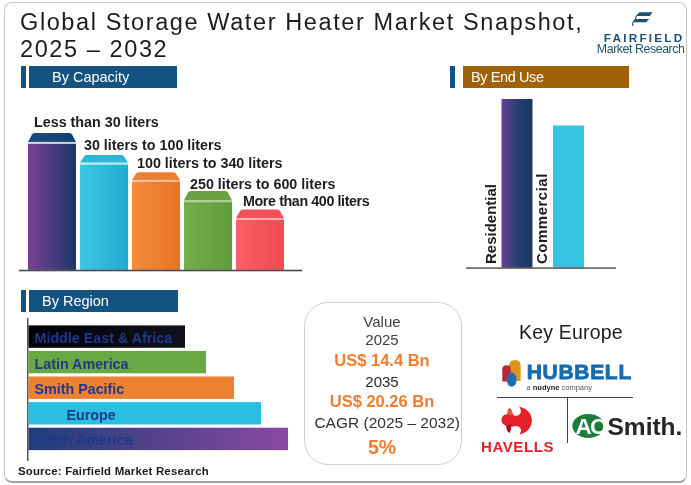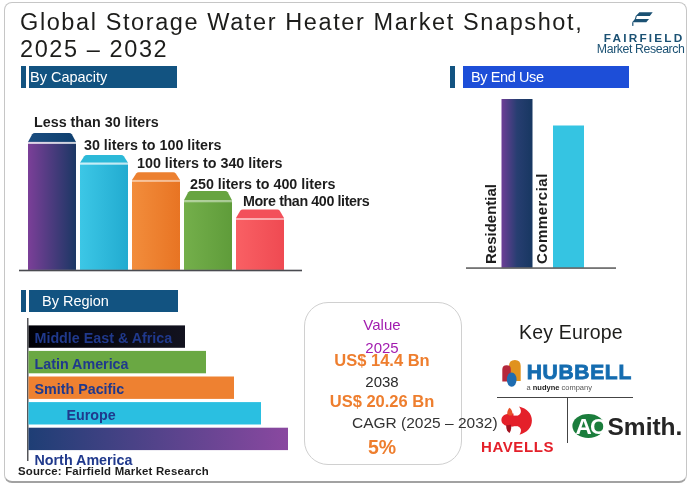--- a/index.html
+++ b/index.html
@@ -20,21 +20,21 @@
     <path d="M45.4 6.3 L58.7 6.3 L55.8 10.1 L41.7 10.1 Z"></path>
     <path d="M41.7 10.1 L42.9 10.1 L42 13.1 L40.9 13.1 Z"></path>
     <path d="M40.9 13.1 L55 13.1 L52.3 16.3 L38.2 16.3 Z"></path>
     <rect x="38.2" y="16.3" width="1.2" height="3.6"></rect>
   </g>
   <text x="90.5" y="36.4" text-anchor="end" font-size="11.8" font-weight="bold" letter-spacing="2.2" fill="#1b5173">FAIRFIELD</text>
   <text x="90.5" y="47" text-anchor="end" font-size="12.3" letter-spacing="-0.4" fill="#1b5173">Market Research</text>
 </svg>
 
 <div class="abs" style="left:20.5px;top:66px;width:5px;height:22px;background:#125381;"></div>
-<div class="abs" style="left:29px;top:66px;width:148px;height:22px;background:#125381;color:#fff;font-size:14.5px;font-weight:500;line-height:22px;padding-left:1px;box-sizing:border-box;">By Capacity</div>
+<div class="abs" style="left:29px;top:66px;width:148px;height:22px;background:#125381;color:#fff;font-size:14.5px;font-weight:500;line-height:22px;padding-left:23px;box-sizing:border-box;">By Capacity</div>
 
 <svg class="abs" style="left:0;top:0;" width="691" height="485" viewBox="0 0 691 485">
   <defs>
     <linearGradient id="g1" x1="0" y1="0" x2="1" y2="0">
       <stop offset="0" stop-color="#7b3f98"></stop>
         <stop offset="1" stop-color="#1b3764"></stop>
     </linearGradient>
     <linearGradient id="gc1" x1="0" y1="0" x2="1" y2="0">
       <stop offset="0" stop-color="#1a4d80"></stop>
         <stop offset="1" stop-color="#0f3f6e"></stop>
@@ -120,55 +120,55 @@
 
   <rect x="28.5" y="427.7" width="259.5" height="22.4" fill="url(#gNA)"></rect>
 </svg>
 
 <div class="caplbl" style="left:34px;top:113.5px;">Less than 30 liters</div>
 
 <div class="caplbl" style="left:84px;top:136.5px;">30 liters to 100 liters</div>
 
 <div class="caplbl" style="left:137px;top:154.5px;">100 liters to 340 liters</div>
 
-<div class="caplbl" style="left:190px;top:175.5px;">250 liters to 400 liters</div>
+<div class="caplbl" style="left:190px;top:175.5px;">250 liters to 600 liters</div>
 
 <div class="caplbl" style="left:243px;top:192.5px;letter-spacing:-0.4px;">More than 400 liters</div>
 
 <div class="abs" style="left:449.5px;top:66px;width:5px;height:22px;background:#125381;"></div>
-<div class="abs" style="left:463px;top:66px;width:166px;height:22px;background:#1d4ed8;color:#fff;font-size:14.5px;font-weight:500;line-height:22px;padding-left:8px;letter-spacing:-0.4px;box-sizing:border-box;">By End Use</div>
+<div class="abs" style="left:463px;top:66px;width:166px;height:22px;background:#a16207;color:#fff;font-size:14.5px;font-weight:500;line-height:22px;padding-left:8px;letter-spacing:-0.4px;box-sizing:border-box;">By End Use</div>
 
 <div class="abs" style="left:482px;top:185.5px;width:17px;height:78px;font-size:15px;font-weight:600;color:#1d1d1d;writing-mode:vertical-rl;transform:rotate(180deg);line-height:17px;">Residential</div>
 
 <div class="abs" style="left:533px;top:175px;width:17px;height:89px;font-size:15px;font-weight:600;color:#1d1d1d;writing-mode:vertical-rl;transform:rotate(180deg);line-height:17px;letter-spacing:0.5px;">Commercial</div>
 
 <div class="abs" style="left:20.5px;top:289.5px;width:5px;height:22px;background:#125381;"></div>
 <div class="abs" style="left:29px;top:289.5px;width:149px;height:22px;background:#125381;color:#fff;font-size:14.5px;font-weight:500;line-height:22px;padding-left:13px;box-sizing:border-box;">By Region</div>
 
 <div class="reglbl" style="left:34.5px;top:330px;">Middle East &amp; Africa</div>
 
 <div class="reglbl" style="left:34.5px;top:355.5px;">Latin America</div>
 
 <div class="reglbl" style="left:34.5px;top:381px;">Smith Pacific</div>
 
 <div class="reglbl" style="left:34.5px;top:406.5px;margin-left:32px;">Europe</div>
 
-<div class="reglbl" style="left:34.5px;top:432px;margin-top:20px;">North America</div>
+<div class="reglbl" style="left:34.5px;top:432px;">North America</div>
 
 <div class="abs" style="left:304px;top:302px;width:156px;height:161px;border:1px solid #d0d0d0;border-radius:24px;background:#fff;"></div>
 
-<div class="abs" style="left:304px;top:313px;width:156px;text-align:center;font-size:15px;color:#a21caf;line-height:23px;">Value<br>2025</div>
+<div class="abs" style="left:304px;top:313px;width:156px;text-align:center;font-size:15px;color:#404040;line-height:18px;">Value<br>2025</div>
 
 <div class="abs" style="left:304px;top:351px;width:156px;text-align:center;font-size:16.5px;font-weight:bold;color:#ee7e2e;">US$ 14.4 Bn</div>
 
-<div class="abs" style="left:304px;top:372.5px;width:156px;text-align:center;font-size:15px;color:#2b2b2b;">2038</div>
+<div class="abs" style="left:304px;top:372.5px;width:156px;text-align:center;font-size:15px;color:#2b2b2b;">2035</div>
 
 <div class="abs" style="left:304px;top:391.5px;width:156px;text-align:center;font-size:16.5px;font-weight:bold;color:#ee7e2e;">US$ 20.26 Bn</div>
 
-<div class="abs" style="left:304px;top:414px;width:156px;text-align:left;font-size:15.5px;color:#333;padding-left:48px;">CAGR (2025 – 2032)</div>
+<div class="abs" style="left:304px;top:414px;width:156px;text-align:right;font-size:15.5px;color:#333;">CAGR (2025 – 2032)</div>
 
 <div class="abs" style="left:304px;top:435.5px;width:156px;text-align:center;font-size:19.5px;font-weight:bold;color:#ee7e2e;">5%</div>
 
 <div class="abs" style="left:519px;top:320.5px;font-size:19.5px;font-weight:400;color:#1d1d1b;letter-spacing:0.2px;">Key Europe</div>
 
 <svg class="abs" style="left:499px;top:356px;" width="140" height="38" viewBox="0 0 140 38">
   <path d="M10 10.1 Q10 4.1 15.85 4.1 Q21.7 4.1 21.7 10.1 L21.7 25 L10 25 Z" fill="#e0921e"></path>
   <path d="M3.3 13.5 Q3.3 9.2 7.55 9.2 Q11.8 9.2 11.8 13.5 L11.8 25.5 L3.3 25.5 Z" fill="#b5283b"></path>
   <ellipse cx="12.7" cy="23.6" rx="4.9" ry="7.2" fill="#1f6cb0"></ellipse>
   <text x="27.7" y="22.7" font-size="21" font-weight="bold" fill="#146cb0" stroke="#146cb0" stroke-width="0.85" letter-spacing="0.7">HUBBELL</text>

